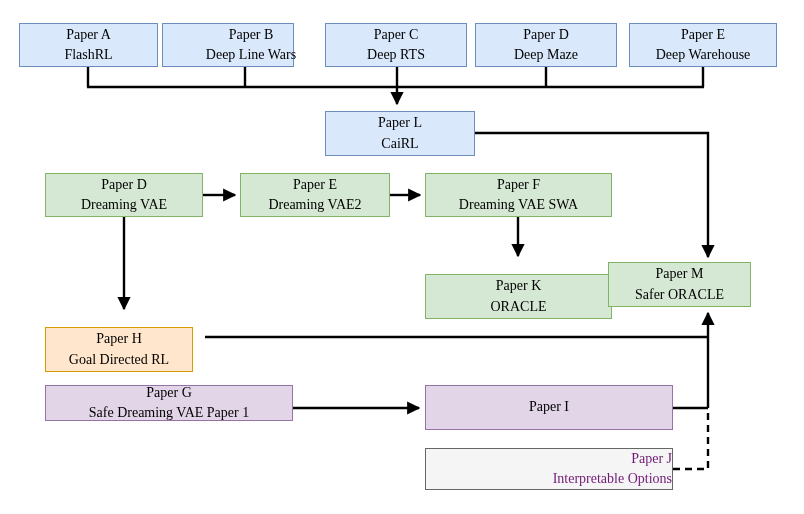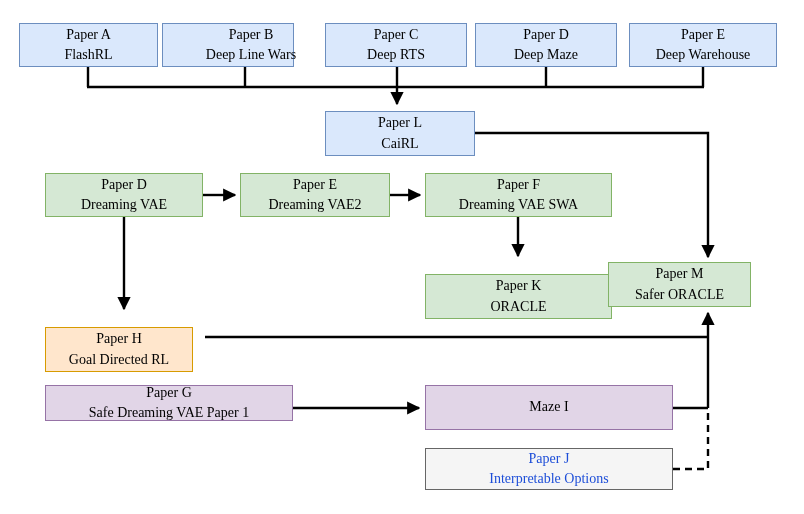--- a/index.html
+++ b/index.html
@@ -20,21 +20,21 @@
     font-size:14px;line-height:20.5px;
     color:#000000;
     border:1.5px solid #000;
     z-index:2;
     white-space:nowrap;
   }
   .node.blue  {background:#dae8fc;border-color:#6c8ebf;}
   .node.green {background:#d5e8d4;border-color:#82b366;}
   .node.orange{background:#ffe6cc;border-color:#d79b00;}
   .node.purple{background:#e1d5e7;border-color:#9673a6;}
-  .node.gray  {background:#f5f5f5;border-color:#666666;color:#1d4ed8;}
+  .node.gray  {background:#f5f5f5;border-color:#666666;color:#701a75;align-items:flex-end;}
   .edge{stroke:#000;stroke-width:2.4;fill:none;}
   .edge.dashed{stroke-dasharray:7 5;}
 </style>
 </head>
 <body>
 
 <div id="canvas">
 
   <svg id="wires" width="804" height="514" viewBox="0 0 804 514">
     <defs>
@@ -115,21 +115,21 @@
   <div class="node orange" style="left:45px;top:315px;width:148px;height:45px;margin-top:12px;">
     <span>Paper H</span>
     <span>Goal Directed RL</span>
   </div>
 
   <div class="node purple" style="left:45px;top:385px;width:248px;height:36px;">
     <span>Paper G</span>
     <span>Safe Dreaming VAE Paper 1</span>
   </div>
   <div class="node purple" style="left:425px;top:385px;width:248px;height:45px;">
-    <span>Maze I</span>
+    <span>Paper I</span>
   </div>
 
   <div class="node gray" style="left:425px;top:448px;width:248px;height:42px;">
     <span>Paper J</span>
     <span>Interpretable Options</span>
   </div>
 
 </div>
 
 </body></html>

